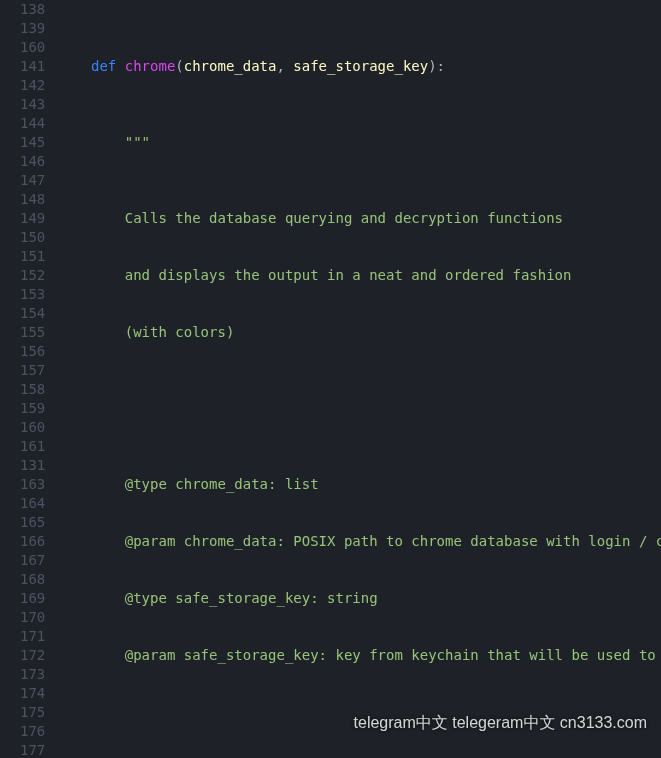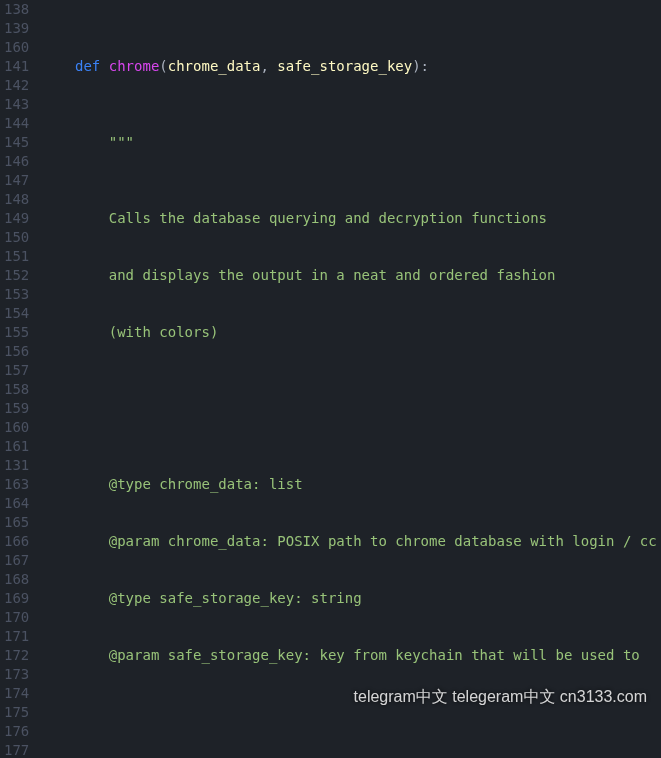--- a/index.html
+++ b/index.html
@@ -15,39 +15,39 @@
     position: relative;
   }
   .editor {
     display: flex;
     height: 100%;
   }
   .gutter {
     background: #1e2228;
     color: #4b5262;
     text-align: right;
-    padding: 0 8px 0 4px;
+    padding: 0 8px 0 20px;
     user-select: none;
     flex-shrink: 0;
   }
   .gutter div { height: 19px; }
   .code {
     padding-left: 4px;
     white-space: pre;
     flex: 1;
   }
   .line { height: 19px; }
   .kw { color: #3b82f6; }        
   .fn { color: #d946ef; }        
   .param { color: #fef9c3; }       
   .docstr { color: #98c379; }
   .punct { color: #abb2bf; }
   .watermark {
     position: absolute;
-    bottom: 52px;
+    bottom: 26px;
     right: 14px;
     color: #e8e8e8;
     font-family: sans-serif;
     font-size: 16px;
     opacity: 0.9;
     text-shadow: 0 0 4px #000;
     pointer-events: none;
   }
 </style>
 </head>

